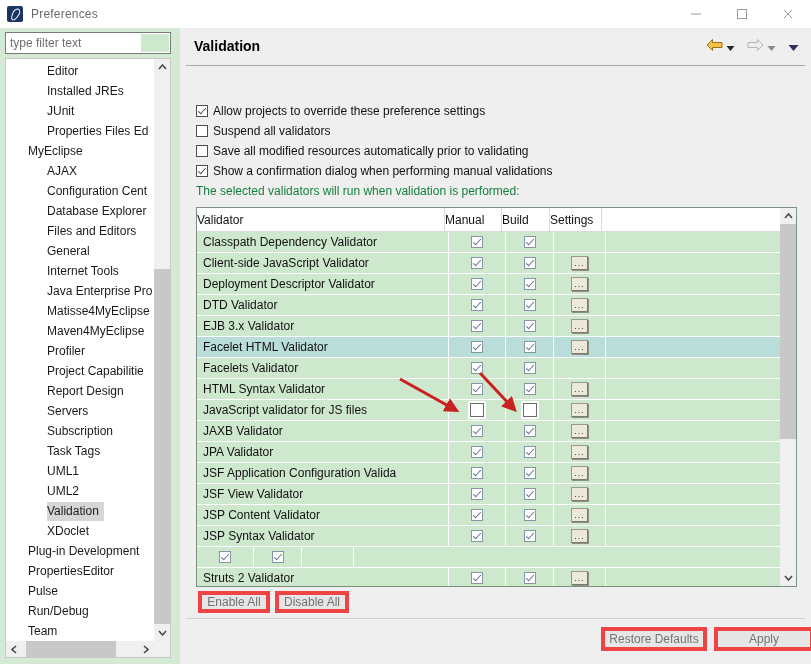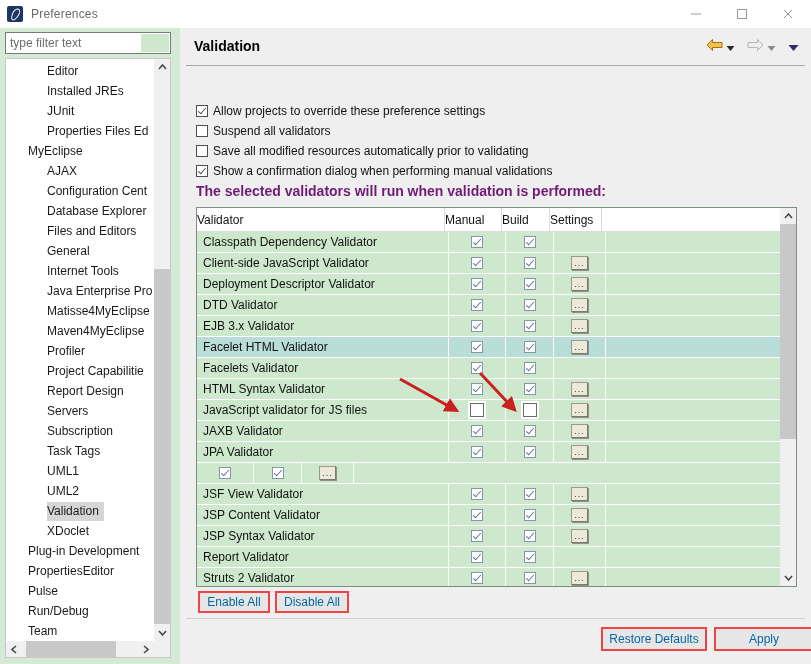--- a/index.html
+++ b/index.html
@@ -194,21 +194,21 @@
   .cb.checked:after {
     content: "";
     position: absolute; left: 3px; top: 0px;
     width: 3px; height: 7px;
     border: solid #4a4a4a;
     border-width: 0 1.6px 1.6px 0;
     transform: rotate(42deg);
   }
   .opt-note {
     height: 20px; line-height: 20px;
-    font-size: 14px; color: #701a75; font-weight: bold;
+    font-size: 12px; color: #15803d;
   }
 
   
   .table-box {
     position: absolute; left: 196px; top: 207px;
     width: 601px; height: 380px;
     border: 1px solid #7d8f7d;
     background: #ffffff;
     box-sizing: border-box;
     overflow: hidden;
@@ -308,24 +308,24 @@
   .tbl-vsb .arrow.down { bottom: 0; }
   .tbl-vsb .thumb {
     position: absolute; left: 0; width: 16px;
     top: 16px; height: 215px;
     background: #c8c8c8;
   }
 
   
   .btn {
     background: #e6e6e6;
-    border: 2px solid #ef4444;
+    border: 4px solid #ef4444;
     box-sizing: border-box;
     font-family: "Liberation Sans", sans-serif;
-    font-size: 12px; color: #0369a1;
+    font-size: 12px; color: #737373;
     display: flex; align-items: center; justify-content: center;
     position: absolute;
   }
   #btn-enable-all { left: 198px; top: 591px; width: 72px; height: 22px; }
   #btn-disable-all { left: 275px; top: 591px; width: 74px; height: 22px; }
   #btn-restore { left: 601px; top: 627px; width: 106px; height: 24px; }
   #btn-apply { left: 714px; top: 627px; width: 100px; height: 24px; }
 
   .bottom-sep {
     position: absolute; left: 186px; top: 618px;
@@ -636,20 +636,21 @@
           </div>
           <div class="td td-build">
             <span class="cb2 checked"></span>
           </div>
           <div class="td td-settings">
             <span class="dots-btn">...</span>
           </div>
           <div class="td td-rest"></div>
         </div>
         <div class="trow">
+          <div class="td td-name">JSF Application Configuration Valida</div>
           <div class="td td-manual">
             <span class="cb2 checked"></span>
           </div>
           <div class="td td-build">
             <span class="cb2 checked"></span>
           </div>
           <div class="td td-settings">
             <span class="dots-btn">...</span>
           </div>
           <div class="td td-rest"></div>
@@ -687,21 +688,20 @@
           </div>
           <div class="td td-build">
             <span class="cb2 checked"></span>
           </div>
           <div class="td td-settings">
             <span class="dots-btn">...</span>
           </div>
           <div class="td td-rest"></div>
         </div>
         <div class="trow">
-          <div class="td td-name">Report Validator</div>
           <div class="td td-manual">
             <span class="cb2 checked"></span>
           </div>
           <div class="td td-build">
             <span class="cb2 checked"></span>
           </div>
           <div class="td td-settings"></div>
           <div class="td td-rest"></div>
         </div>
         <div class="trow">

